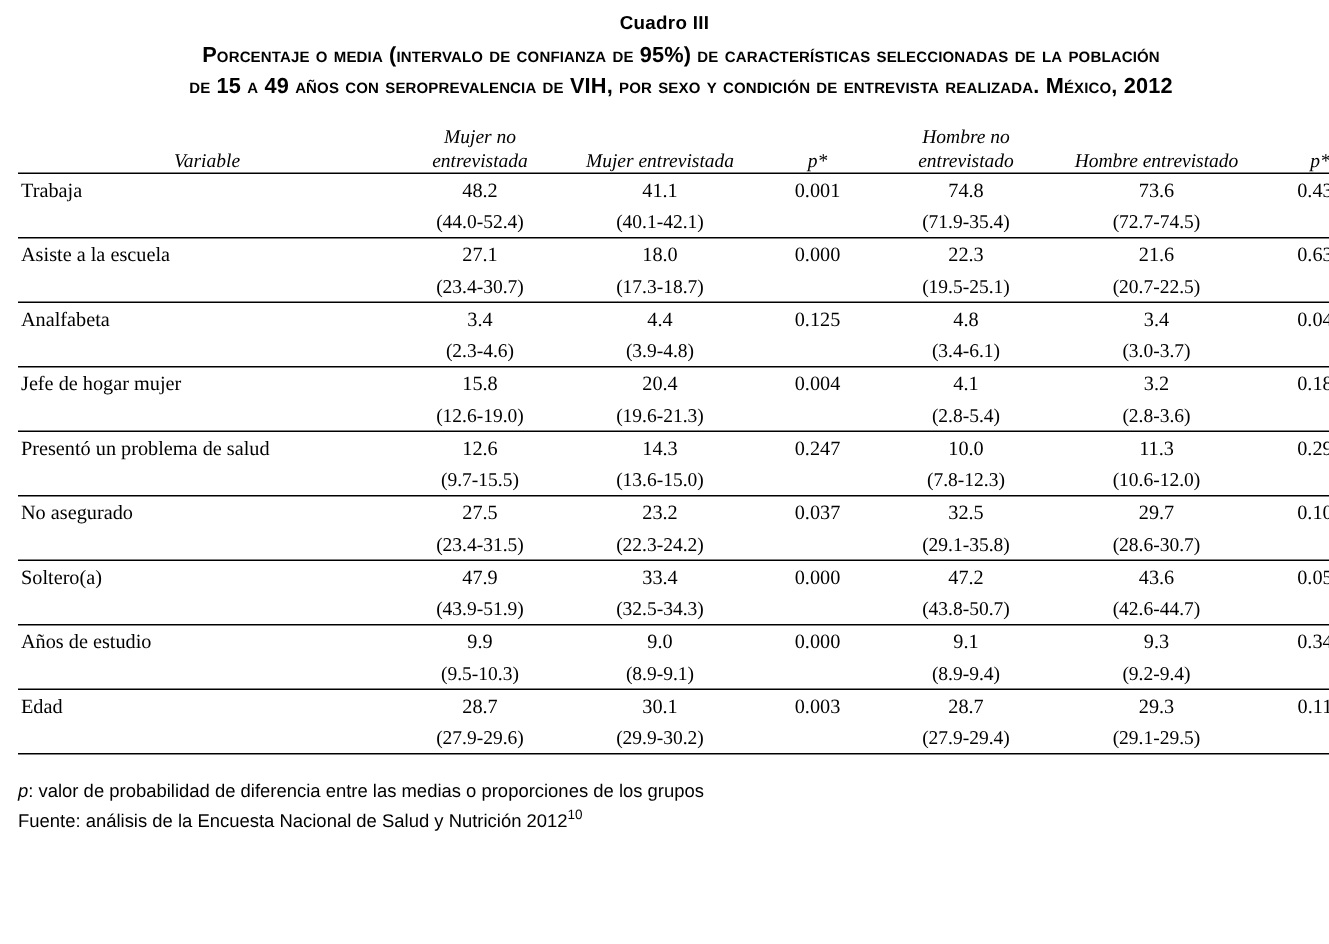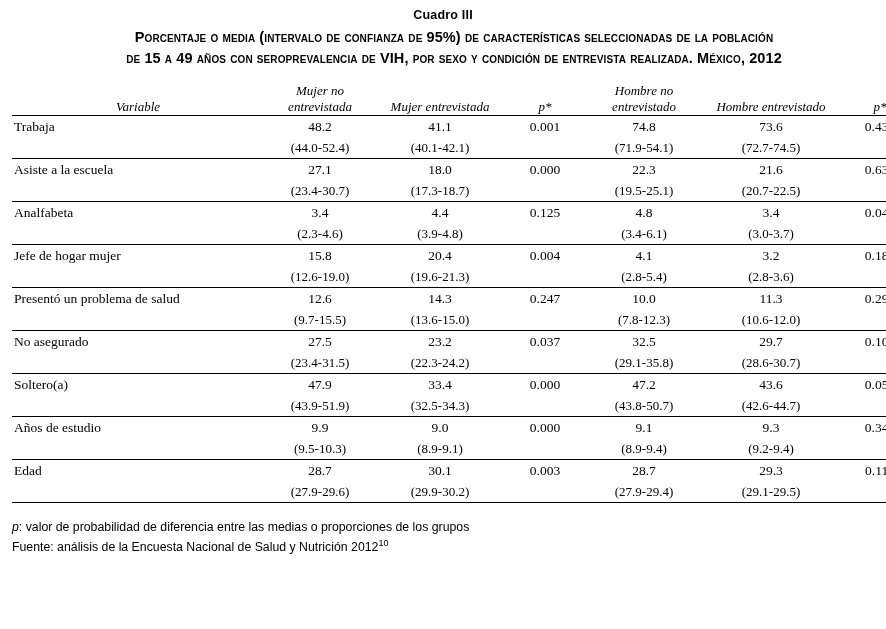--- a/index.html
+++ b/index.html
@@ -181,21 +181,21 @@
         <td class="num">0.001</td>
         <td class="num">74.8</td>
         <td class="num">73.6</td>
         <td class="num">0.430</td>
       </tr>
       <tr class="ci-row sep">
         <td class="label"></td>
         <td class="num">(44.0-52.4)</td>
         <td class="num">(40.1-42.1)</td>
         <td class="num"></td>
-        <td class="num">(71.9-54.1)</td>
+        <td class="num">(71.9-35.4)</td>
         <td class="num">(72.7-74.5)</td>
         <td class="num"></td>
       </tr>
 
       <tr class="data-row">
         <td class="label">Asiste a la escuela</td>
         <td class="num">27.1</td>
         <td class="num">18.0</td>
         <td class="num">0.000</td>
         <td class="num">22.3</td>

